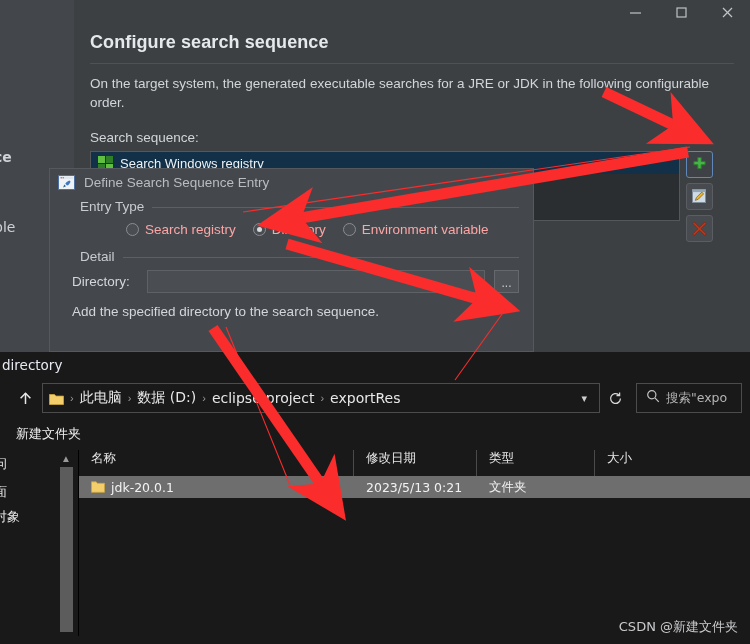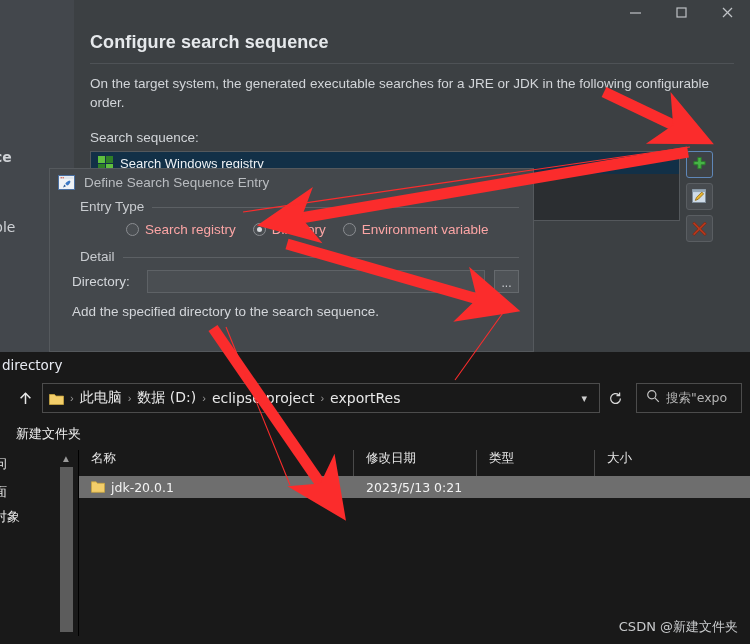--- a/index.html
+++ b/index.html
@@ -361,20 +361,21 @@
         <div class="ex-row">
           <div class="ex-cell" style="width:275px;">
             <span class="row-folder">
               <svg width="14" height="12" viewBox="0 0 14 12">
                 <path d="M0.5 0.8h4.6l1.3 1.5h7.1v9H0.5z" fill="#f3ce6a" stroke="#c9a63f" stroke-width="0.8"></path>
               </svg>
             </span>
             <span>jdk-20.0.1</span>
           </div>
           <div class="ex-cell" style="width:123px;">2023/5/13 0:21</div>
+          <div class="ex-cell" style="width:118px;">文件夹</div>
           <div class="ex-cell" style="width:80px;"></div>
         </div>
       </div>
     </div>
 
     <div class="watermark">CSDN @新建文件夹</div>
   </div>
 
   <svg class="arrows" width="750" height="644" viewBox="0 0 750 644">
     <defs>

